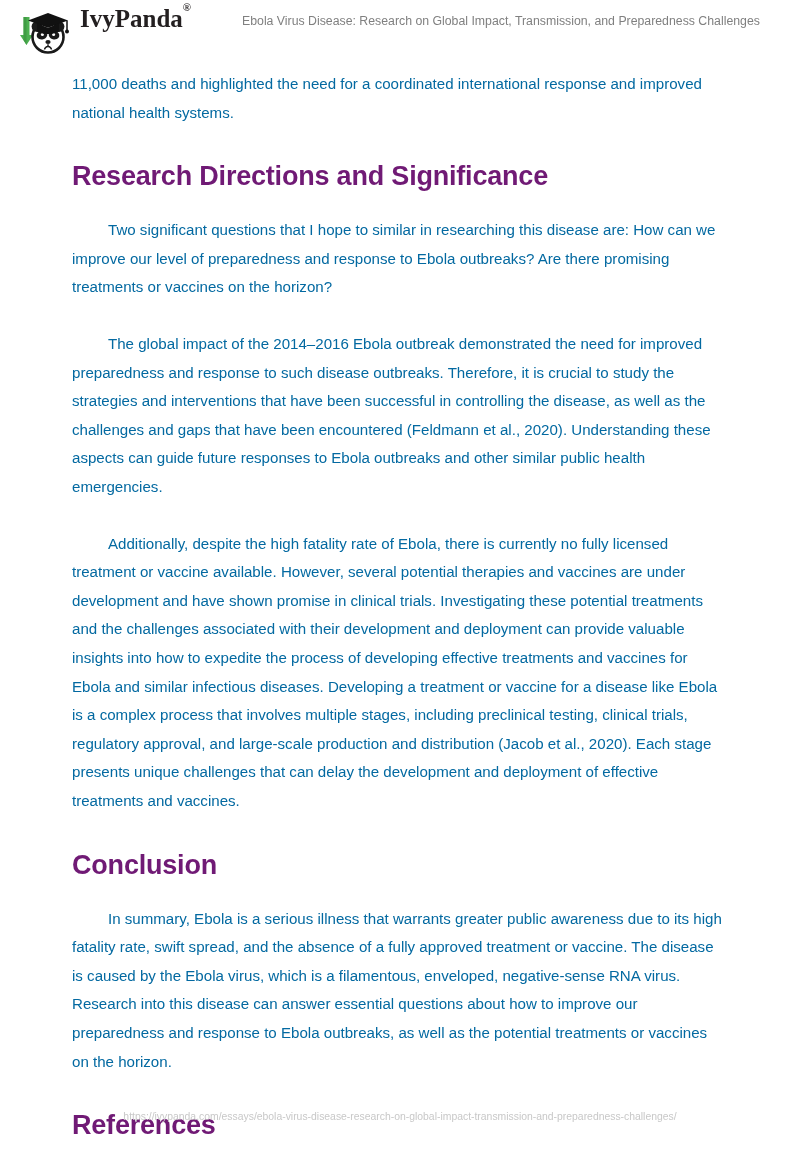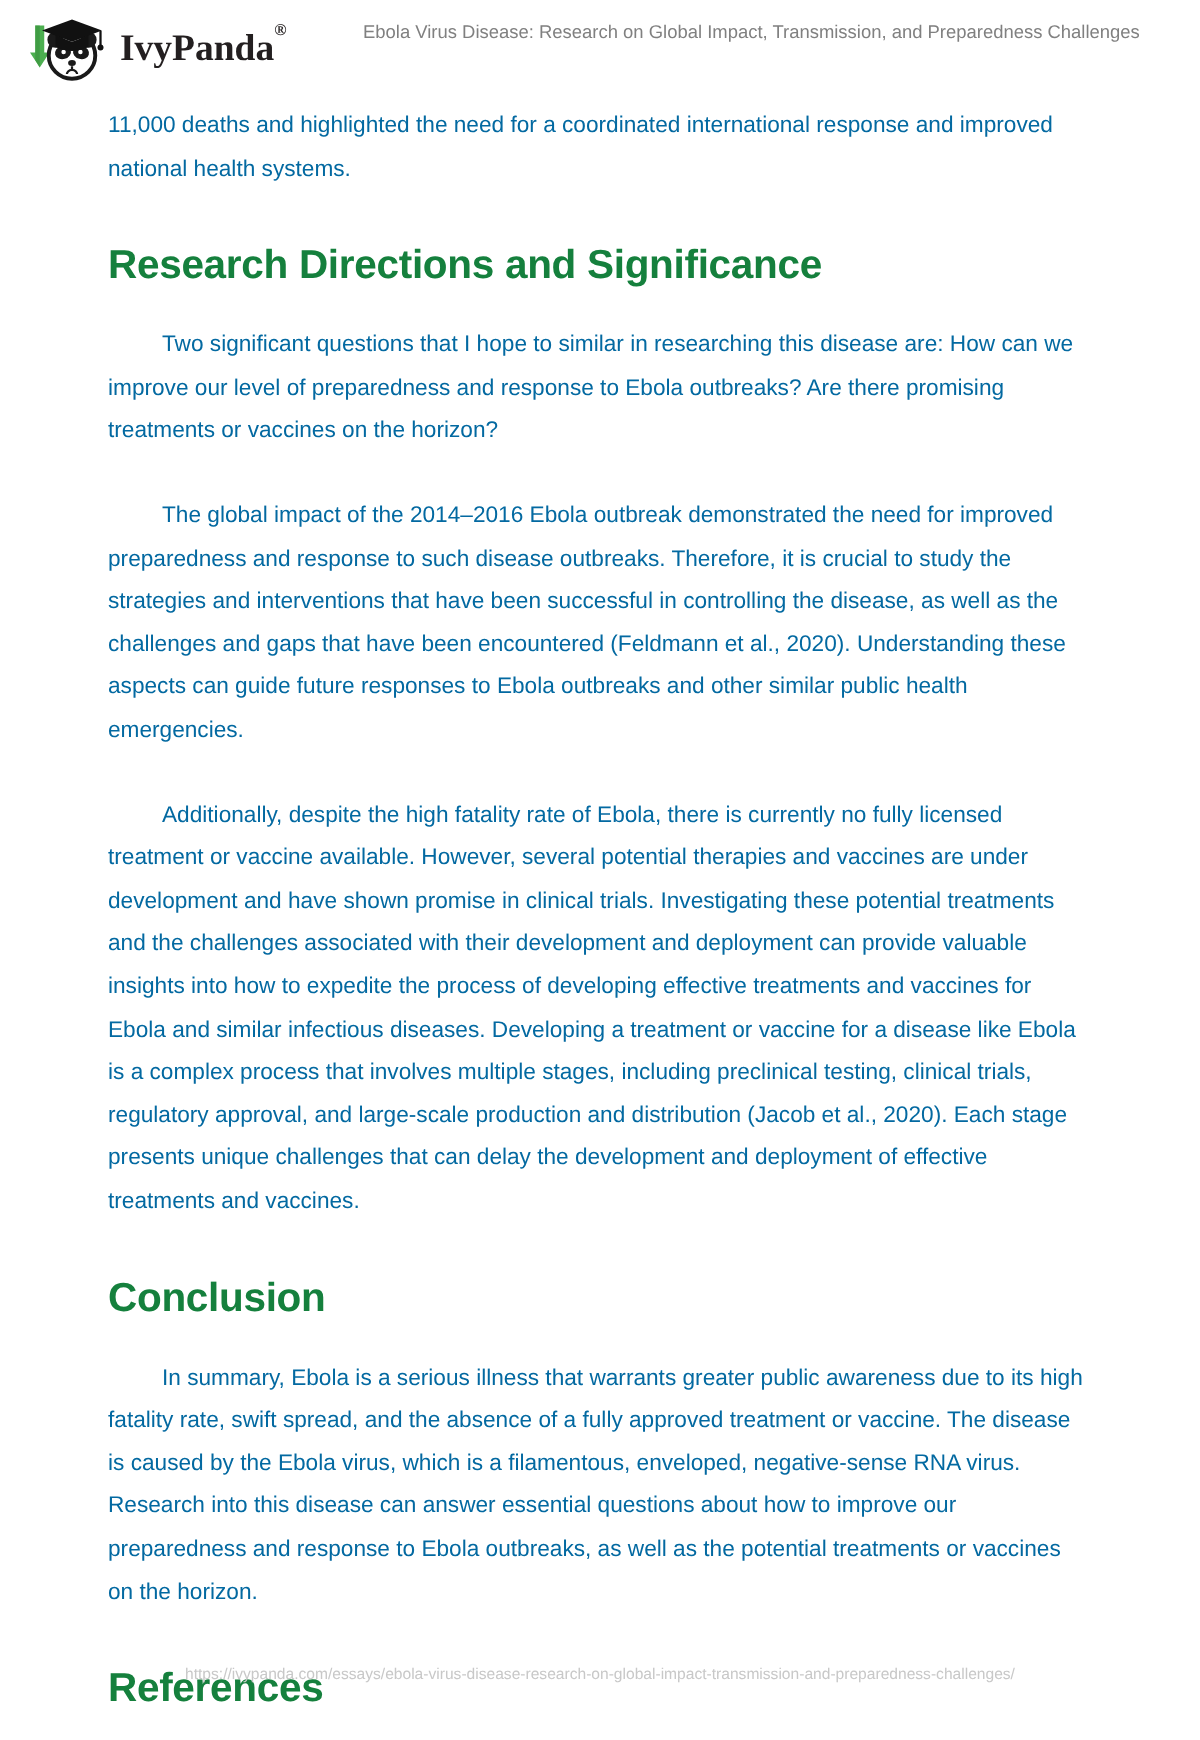--- a/index.html
+++ b/index.html
@@ -21,21 +21,20 @@
     position: relative;
     height: 62px;
     width: 800px;
     box-sizing: border-box;
   }
   .brand {
     position: absolute;
     left: 16px;
     top: 5px;
     display: flex;
-    align-items: center;
     gap: 6px;
     height: 52px;
   }
   .brand-logo {
     width: 58px;
     height: 52px;
     display: block;
   }
   .brand-name {
     font-family: "Liberation Serif", serif;
@@ -85,21 +84,21 @@
   p.body-text.no-indent {
     text-indent: 0;
   }
   .spacer-para { height: 28px; }
 
   h2.section-heading {
     margin: 0;
     font-size: 27px;
     font-weight: bold;
     line-height: 1.15;
-    color: #15803d;
+    color: #701a75;
     letter-spacing: -0.2px;
   }
   .heading-block-top { height: 34px; }
   .heading-block-bottom { height: 24px; }
 
   
   .page-footer {
     position: absolute;
     left: 0;
     top: 1106px;

